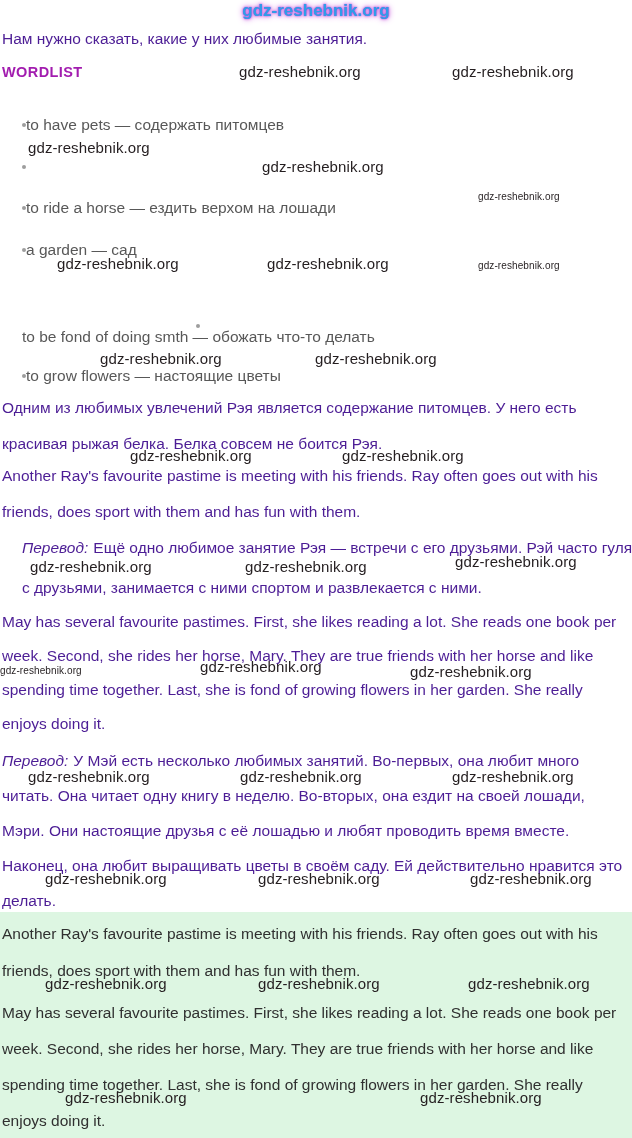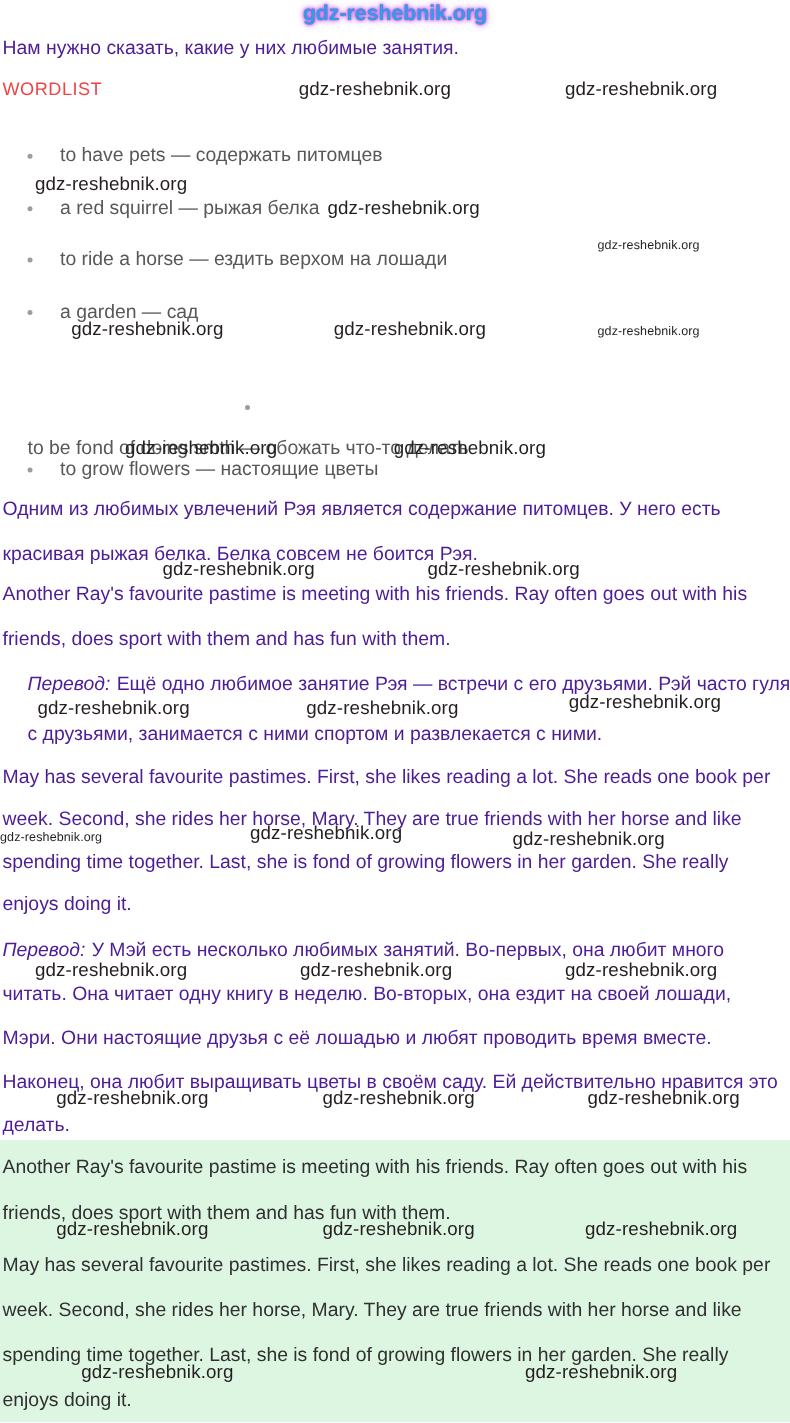--- a/index.html
+++ b/index.html
@@ -23,25 +23,25 @@
     position:absolute; font-size:15px; color:#241e20;
     white-space:nowrap; letter-spacing:.1px; z-index:5;
   }
   .wm.small { font-size:10px; }
   .intro {
     position:absolute; left:2px; top:28px; width:628px;
     font-size:15.5px; color:#4c1d95; line-height:22px;
   }
   .wordlist-title {
     position:absolute; left:2px; top:64px;
-    font-size:14.5px; font-weight:400; color:#ef4444; letter-spacing:.4px;text-align:center;
+    font-size:14.5px; font-weight:700; color:#a21caf; letter-spacing:.4px;text-align:center;
   }
   .li {
     position:absolute; left:22px; height:20px;
-    display:flex; align-items:center; gap:22px;
+    display:flex; align-items:center; gap:0;
     font-size:15.5px; color:#585858; white-space:nowrap;
   }
   .dot { width:4px; height:4px; border-radius:50%; background:#9d9d9d; flex:none; }
   .para {
     position:absolute; left:2px; width:626px;
     font-size:15.5px; line-height:36px; color:#4c1d95;
   }
   .translation-label { font-style:italic; margin-right:5px; }
   .answer-block {
     position:absolute; left:0; top:912px; width:632px; height:226px;
@@ -64,21 +64,20 @@
   <div class="wordlist-title">WORDLIST</div>
   <span class="wm" style="left:239px; top:63px;">gdz-reshebnik.org</span>
   <span class="wm" style="left:452px; top:63px;">gdz-reshebnik.org</span>
 
   <div class="li" style="top:115px;">
     <span class="dot"></span>
     <span>to have pets — содержать питомцев</span>
   </div>
   <div class="li" style="top:157px;">
     <span class="dot"></span>
-    <span>a red squirrel — рыжая белка</span>
   </div>
   <div class="li" style="top:198px;">
     <span class="dot"></span>
     <span>to ride a horse — ездить верхом на лошади</span>
   </div>
   <div class="li" style="top:240px;text-align:center;">
     <span class="dot"></span>
     <span>a garden — сад</span>
   </div>
   <div class="li" style="top:324px;flex-direction:column;">

